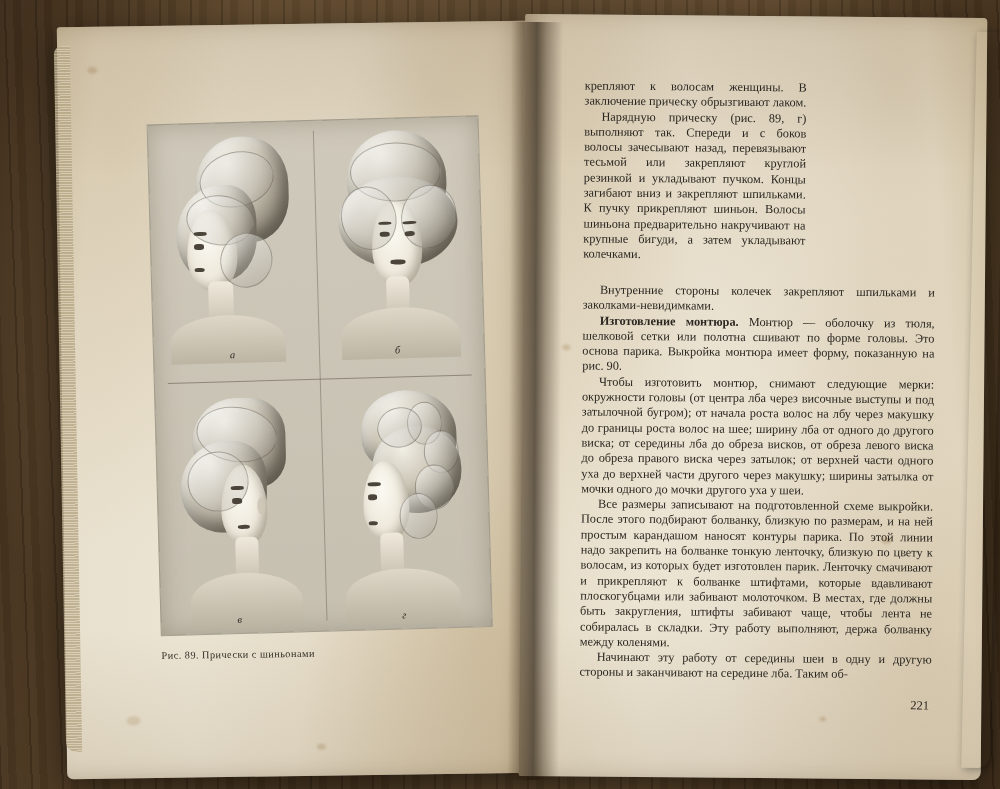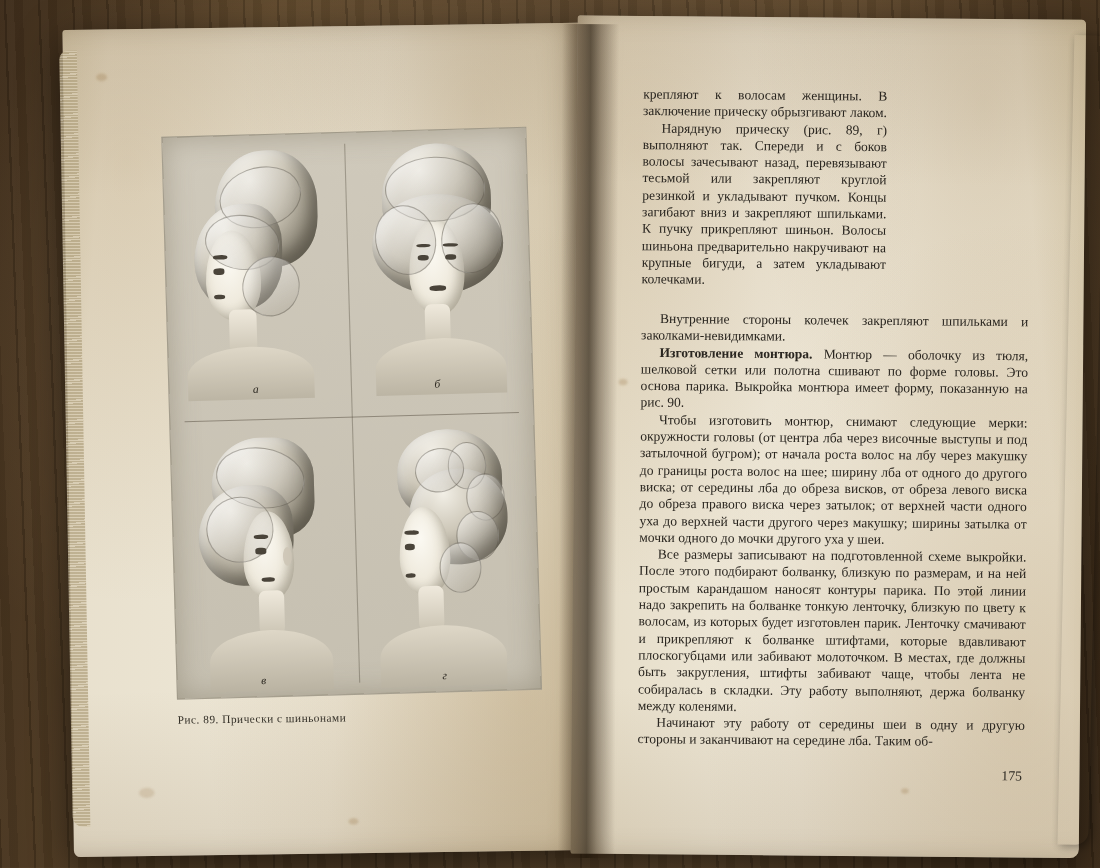--- a/index.html
+++ b/index.html
@@ -274,20 +274,20 @@
       </div>
 
       <div class="col right-text-full">
         <p>Внутренние стороны колечек закрепляют шпильками и заколками-невидимками.</p>
         <p><span class="bold">Изготовление монтюра.</span> <span>Монтюр — оболочку из тюля, шелковой сетки или полотна сшивают по форме головы. Это основа парика. Выкройка монтюра имеет форму, показанную на рис. 90.</span></p>
         <p>Чтобы изготовить монтюр, снимают следующие мерки: окружности головы (от центра лба через височные выступы и под затылочной бугром); от начала роста волос на лбу через макушку до границы роста волос на шее; ширину лба от одного до другого виска; от середины лба до обреза висков, от обреза левого виска до обреза правого виска через затылок; от верхней части одного уха до верхней части другого через макушку; ширины затылка от мочки одного до мочки другого уха у шеи.</p>
         <p>Все размеры записывают на подготовленной схеме выкройки. После этого подбирают болванку, близкую по размерам, и на ней простым карандашом наносят контуры парика. По этой линии надо закрепить на болванке тонкую ленточку, близкую по цвету к волосам, из которых будет изготовлен парик. Ленточку смачивают и прикрепляют к болванке штифтами, которые вдавливают плоскогубцами или забивают молоточком. В местах, где должны быть закругления, штифты забивают чаще, чтобы лента не собиралась в складки. Эту работу выполняют, держа болванку между коленями.</p>
         <p>Начинают эту работу от середины шеи в одну и другую стороны и заканчивают на середине лба. Таким об-</p>
       </div>
 
-      <div class="pageno">175</div>
+      <div class="pageno">221</div>
     </div>
 
     <div class="gutter"></div>
     <div class="edge-stack"></div>
     <div class="edge-stack-left"></div>
   </div>
 </div>
 
 </body></html>

